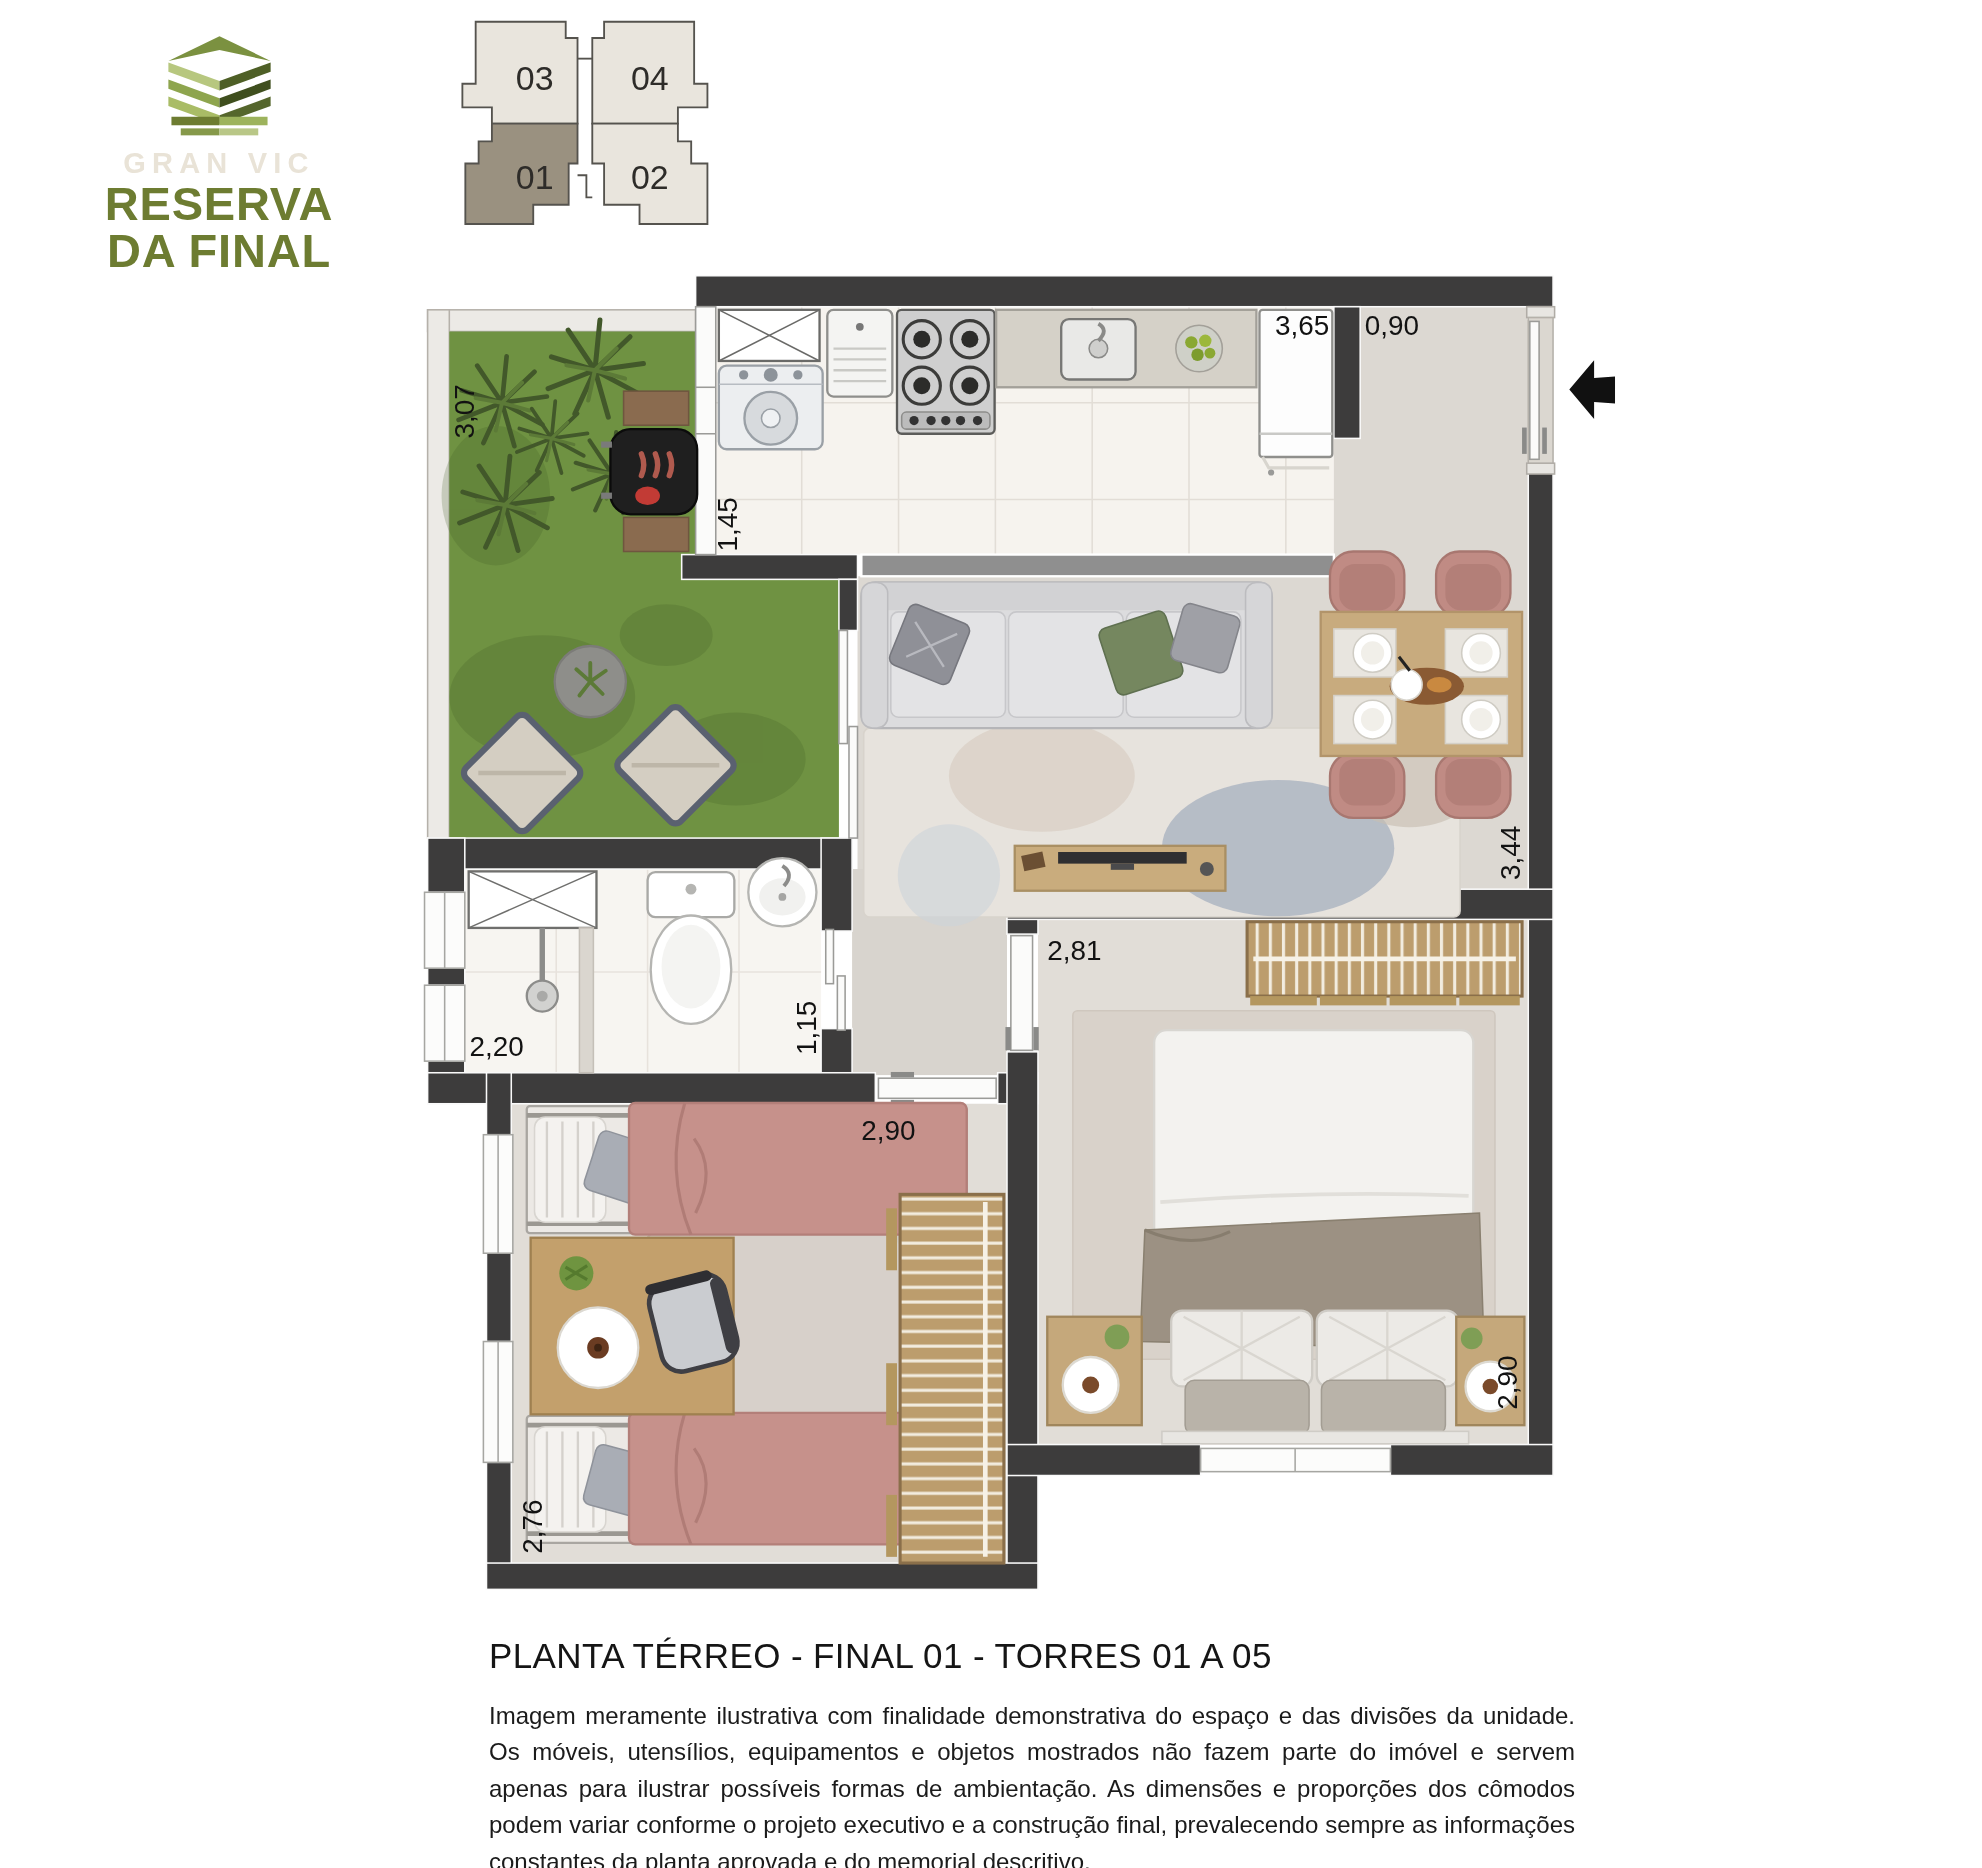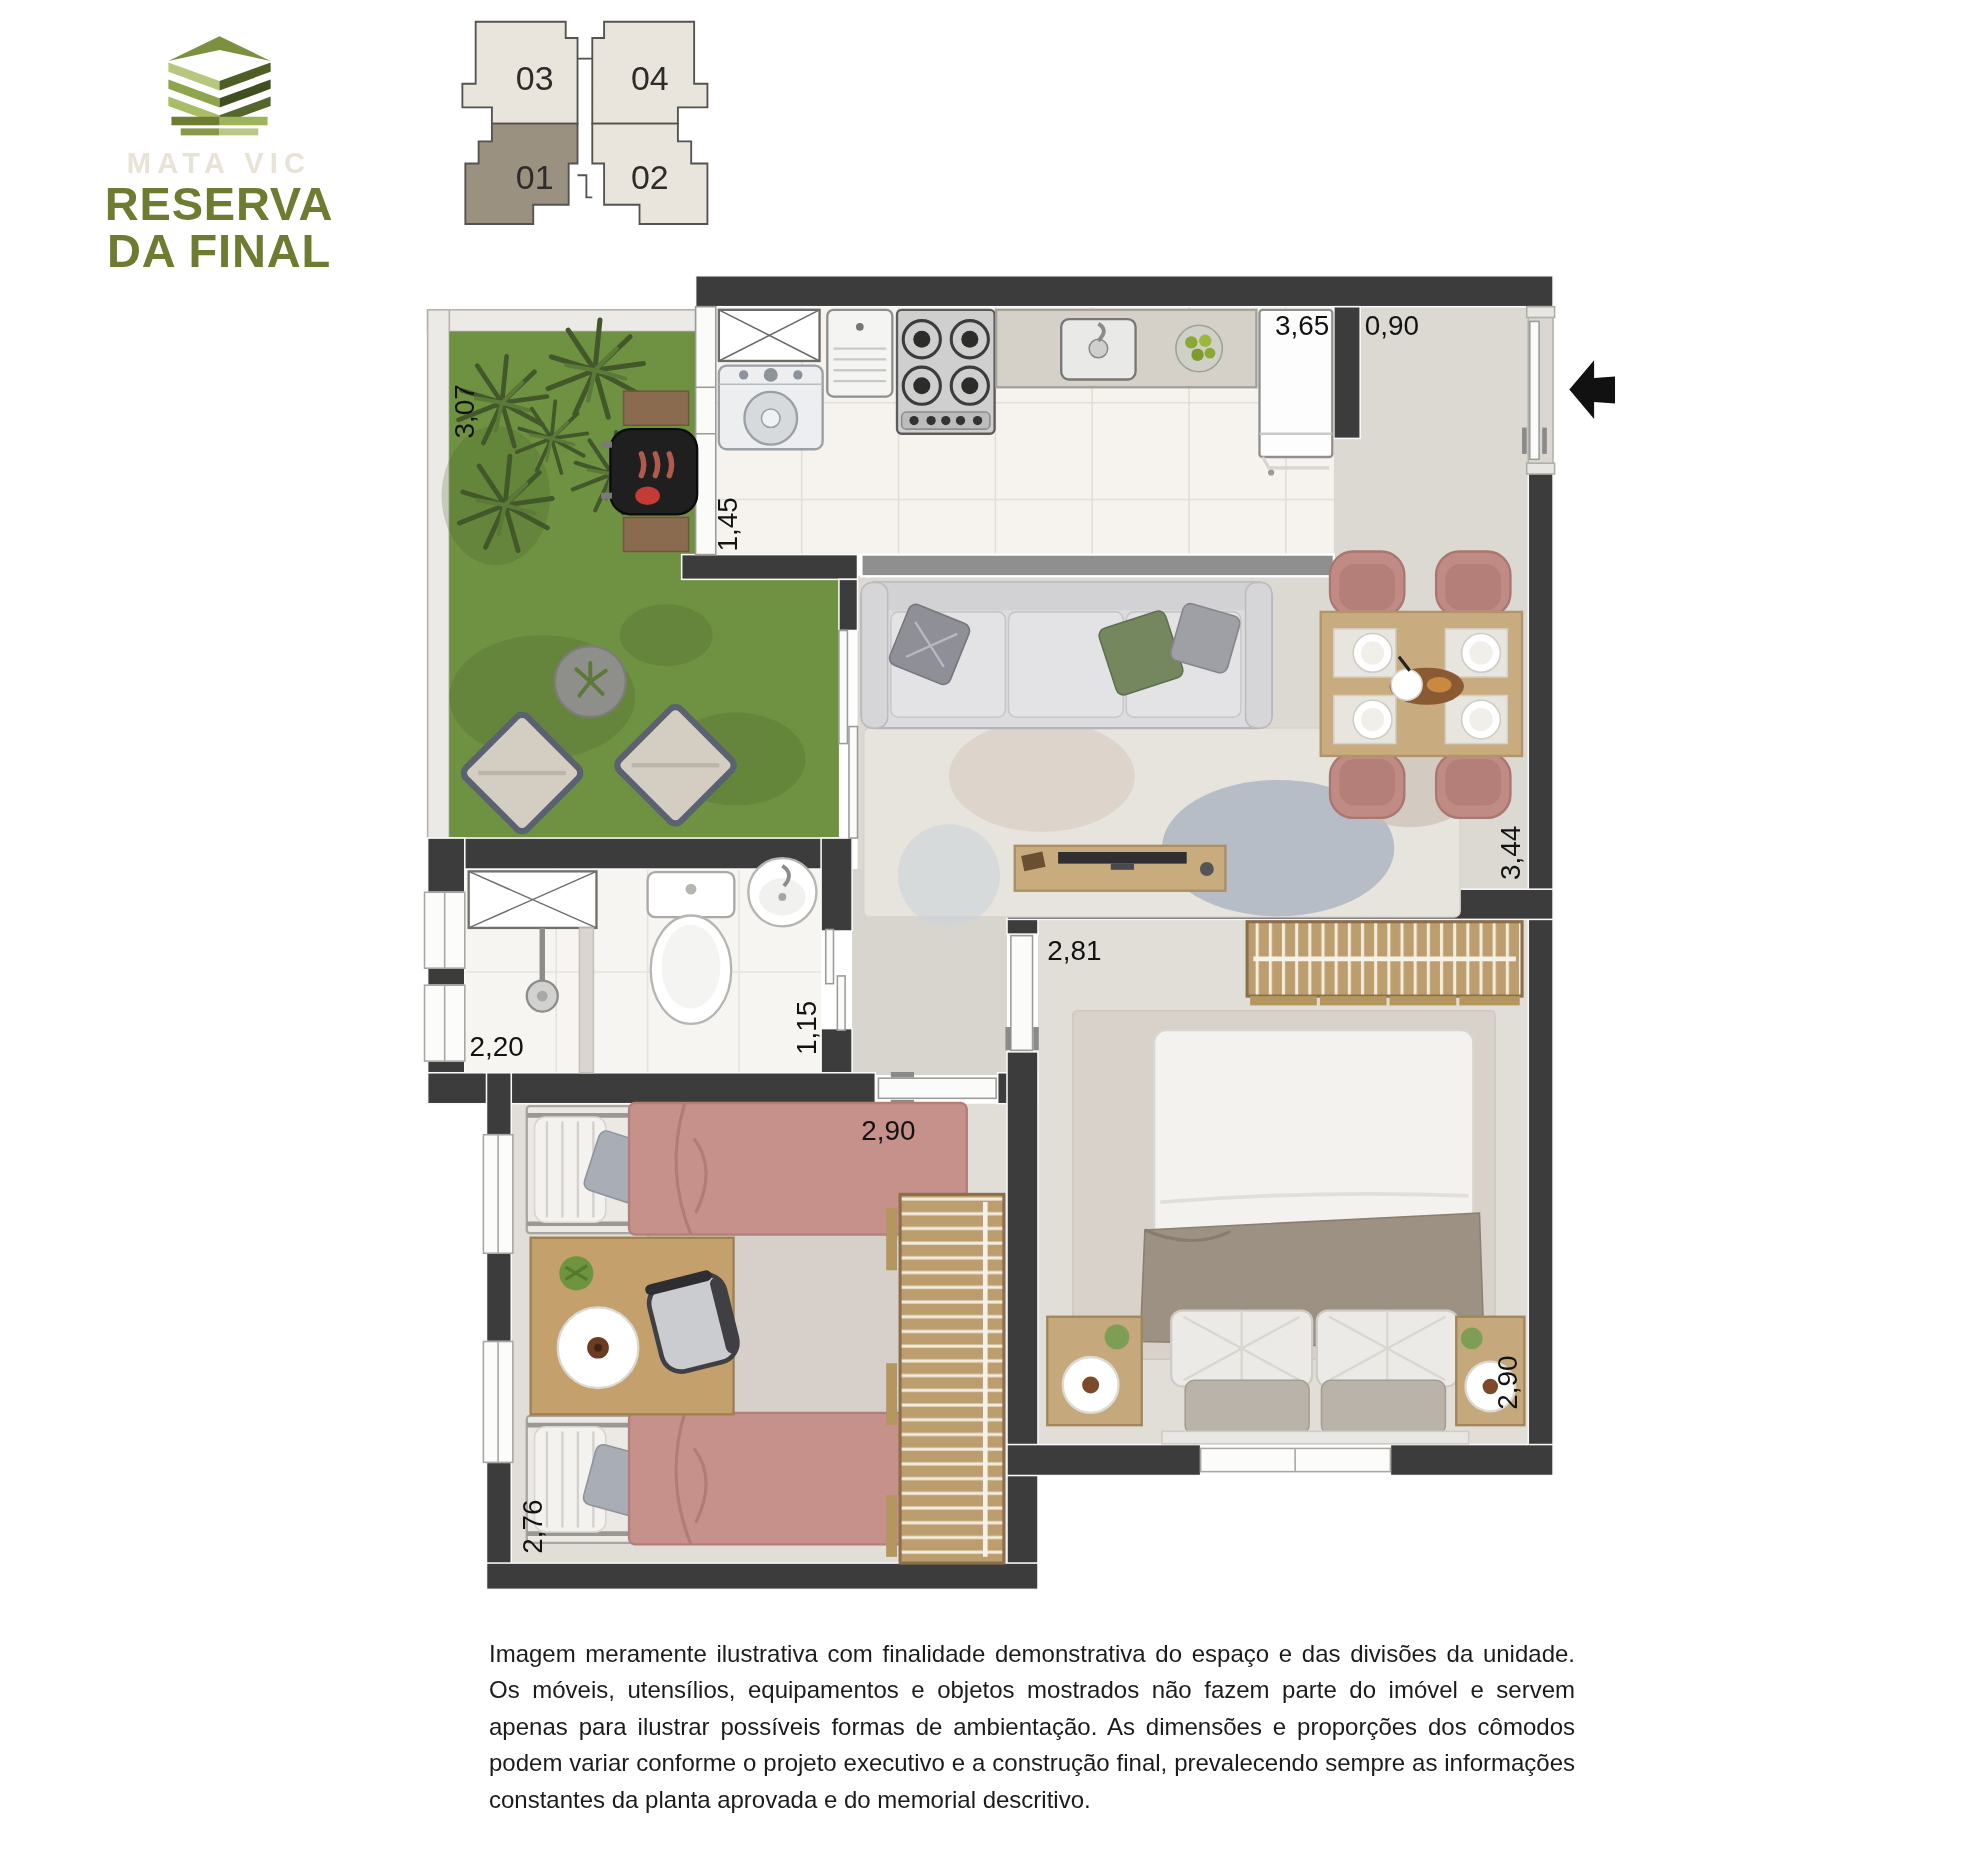--- a/index.html
+++ b/index.html
@@ -28,21 +28,21 @@
     <polygon points="100,80 166,56 166,68 100,92" fill="#4e5f26"></polygon>
     <polygon points="34,78 100,102 100,114 34,90" fill="#8ea54e"></polygon>
     <polygon points="100,102 166,78 166,90 100,114" fill="#3f4f1e"></polygon>
     <polygon points="34,100 100,124 100,136 34,112" fill="#a9bc66"></polygon>
     <polygon points="100,124 166,100 166,112 100,136" fill="#55662c"></polygon>
     <rect x="38" y="126" width="62" height="11" fill="#6d7c31"></rect>
     <rect x="100" y="126" width="62" height="11" fill="#9db35c"></rect>
     <rect x="50" y="141" width="50" height="9" fill="#86994a"></rect>
     <rect x="100" y="141" width="50" height="9" fill="#b9c787"></rect>
   </svg>
-  <div class="brand-top">MATA VIC</div>
+  <div class="brand-top">GRAN VIC</div>
   <div class="brand-main">RESERVA</div>
   <div class="brand-main">DA FINAL</div>
 </div>
 
 <svg class="keyplan-svg" width="310" height="237" viewBox="0 0 420 320">
   <g stroke="#55534e" stroke-width="2.5" stroke-linejoin="miter">
     <polygon fill="#e9e5dd" points="70,14 192,14 192,36 208,36 208,152 92,152 92,130 52,130 52,98 70,98"></polygon>
     <polygon fill="#e9e5dd" points="228,36 244,36 244,14 366,14 366,98 384,98 384,130 344,130 344,152 228,152"></polygon>
     <polygon fill="#9a9180" points="92,152 208,152 208,206 196,206 196,262 148,262 148,288 56,288 56,206 74,206 74,176 92,176"></polygon>
     <polygon fill="#e9e5dd" points="228,152 344,152 344,176 362,176 362,206 384,206 384,288 292,288 292,262 244,262 244,206 228,206"></polygon>
@@ -441,15 +441,16 @@
     <text class="dim" x="606" y="1364">2,20</text>
     <text class="dim" transform="translate(1053,1362) rotate(-90)">1,15</text>
     <text class="dim" x="1352" y="1240">2,81</text>
     <text class="dim" transform="translate(1958,1820) rotate(-90)">2,90</text>
     <text class="dim" x="1112" y="1472">2,90</text>
     <text class="dim" transform="translate(700,2006) rotate(-90)">2,76</text>
   </g>
 </svg>
 
 <div class="caption">
+  <h1>PLANTA TÉRREO - FINAL 01 - TORRES 01 A 05</h1>
   <p>Imagem meramente ilustrativa com finalidade demonstrativa do espaço e das divisões da unidade. Os móveis, utensílios, equipamentos e objetos mostrados não fazem parte do imóvel e servem apenas para ilustrar possíveis formas de ambientação. As dimensões e proporções dos cômodos podem variar conforme o projeto executivo e a construção final, prevalecendo sempre as informações constantes da planta aprovada e do memorial descritivo.</p>
 </div>
 
 
 </body></html>

